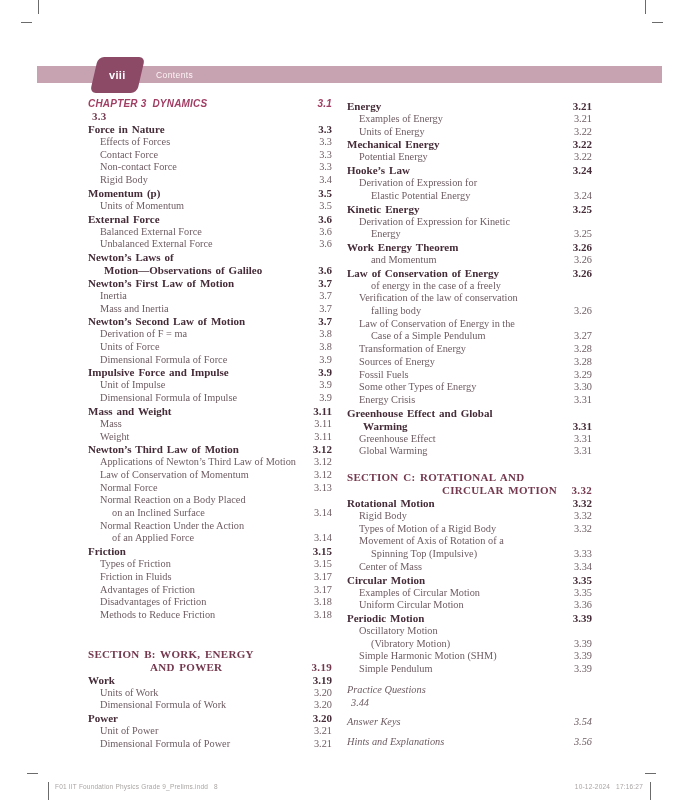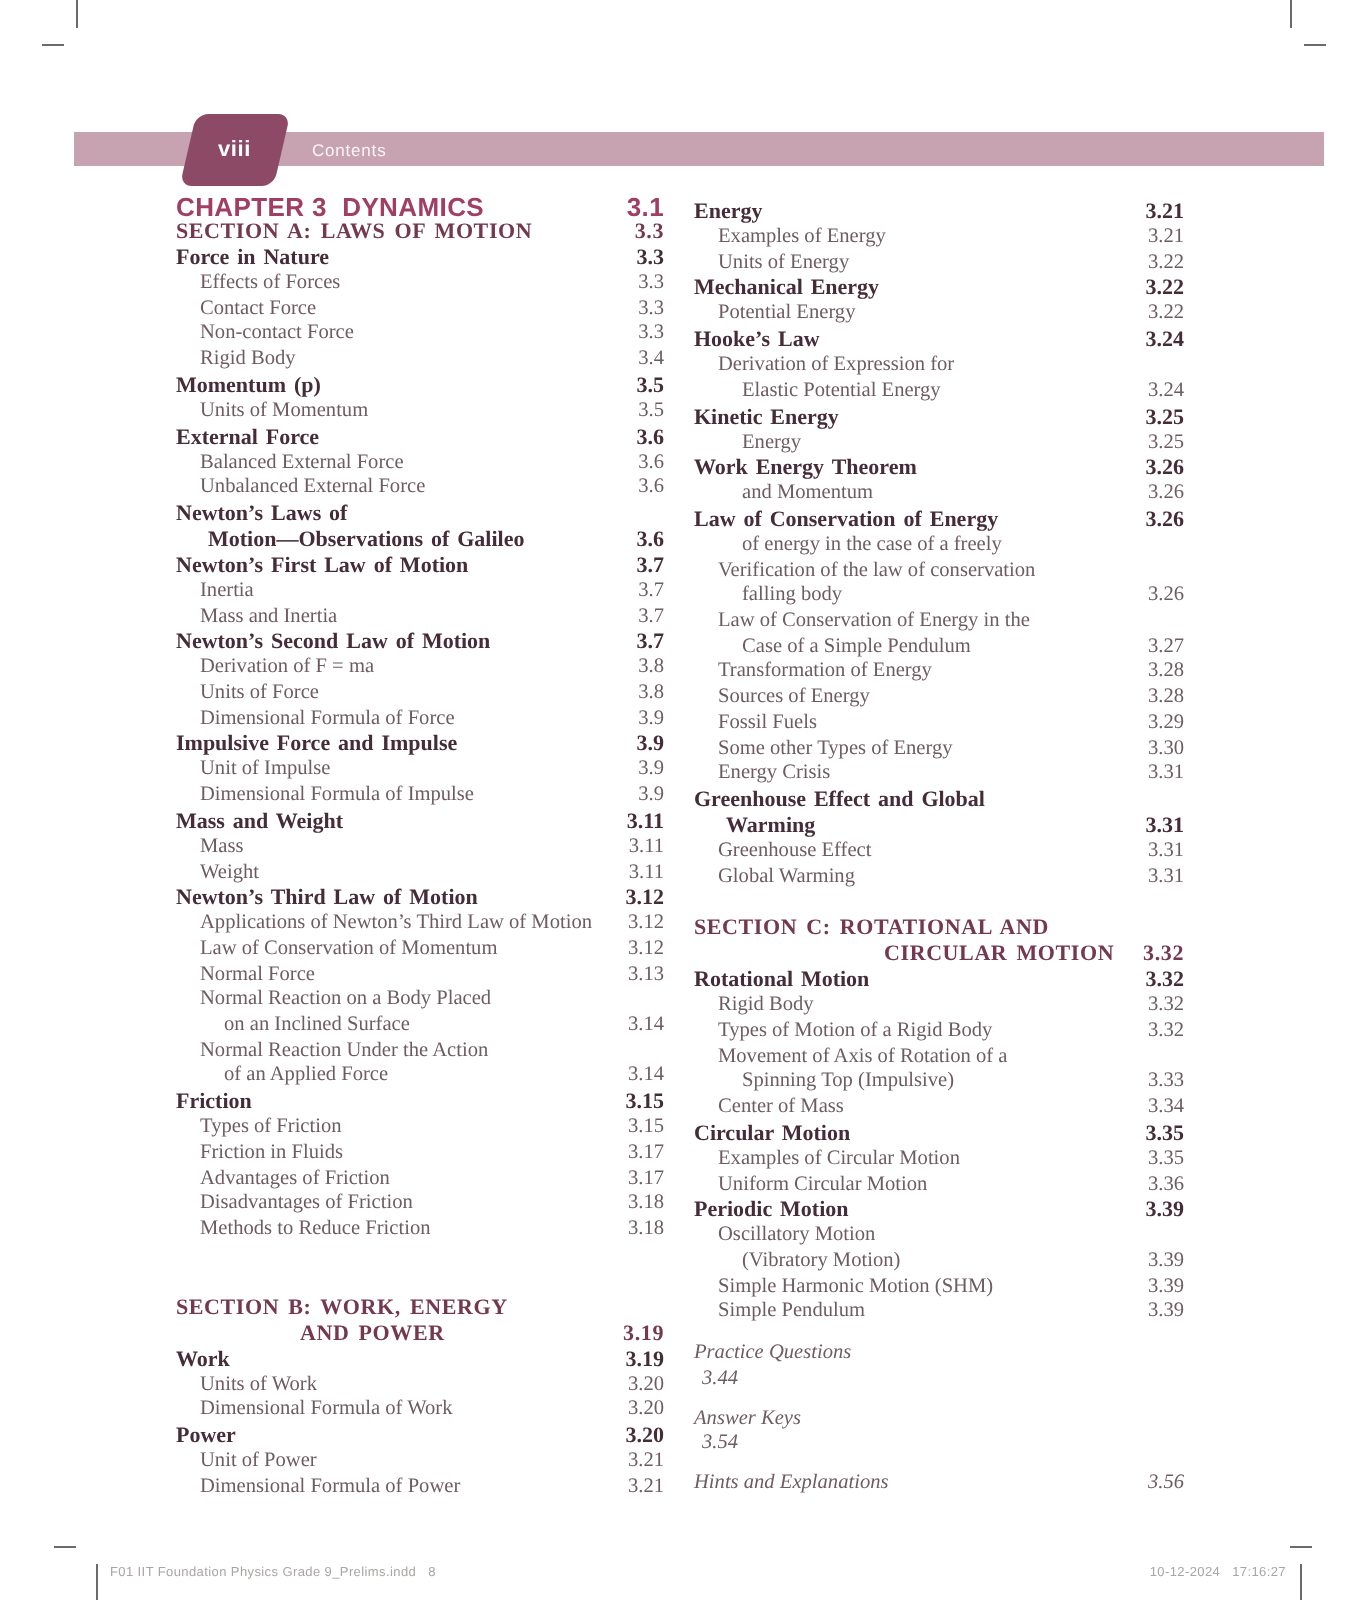--- a/index.html
+++ b/index.html
@@ -46,21 +46,21 @@
   .row{
     display:flex;justify-content:space-between;align-items:baseline;
     line-height:12.7px;color:#6e5c62;font-size:10.3px;
   }
   .row .lbl{white-space:pre;}
   .row .pg{padding-left:4px;}
 
   
   .row.c{
     font-family:"Liberation Sans",sans-serif;font-weight:bold;
-    color:#a13e63;font-size:13px;letter-spacing:.2px;line-height:13px;
+    color:#a13e63;font-size:10px;letter-spacing:.2px;line-height:13px;font-style:italic;
   }
   
   .row.se,.row.se2b,.row.se2c{
     font-weight:bold;color:#74394f;font-size:11px;
     letter-spacing:.3px;word-spacing:1.5px;line-height:13px;
   }
   .row.se2b .lbl{padding-left:62px;}
   .row.se2c .lbl{padding-left:95px;}
   
   .row.b,.row.b2{
@@ -102,21 +102,20 @@
     <span class="tab-txt">viii</span>
   </div>
   <div class="hdr-title">Contents</div>
 
   <div class="col col-left" id="col-left">
       <div class="row c">
         <span class="lbl">CHAPTER 3  DYNAMICS</span>
         <span class="pg">3.1</span>
       </div>
       <div class="row se">
-        <span class="lbl">SECTION A: LAWS OF MOTION</span>
         <span class="pg">3.3</span>
       </div>
       <div class="row b">
         <span class="lbl">Force in Nature</span>
         <span class="pg">3.3</span>
       </div>
       <div class="row s">
         <span class="lbl">Effects of Forces</span>
         <span class="pg">3.3</span>
       </div>
@@ -326,20 +325,23 @@
         <span class="lbl">Derivation of Expression for</span>
       </div>
       <div class="row s2">
         <span class="lbl">Elastic Potential Energy</span>
         <span class="pg">3.24</span>
       </div>
       <div class="row b">
         <span class="lbl">Kinetic Energy</span>
         <span class="pg">3.25</span>
       </div>
+      <div class="row s">
+        <span class="lbl">Derivation of Expression for Kinetic</span>
+      </div>
       <div class="row s2">
         <span class="lbl">Energy</span>
         <span class="pg">3.25</span>
       </div>
       <div class="row b">
         <span class="lbl">Work Energy Theorem</span>
         <span class="pg">3.26</span>
       </div>
       <div class="row s2">
         <span class="lbl">and Momentum</span>
@@ -459,21 +461,21 @@
         <span class="pg">3.39</span>
       </div>
       <div class="row s">
         <span class="lbl">Simple Pendulum</span>
         <span class="pg">3.39</span>
       </div>
       <div class="row i" style="margin-top: 8px; flex-direction: column;">
         <span class="lbl">Practice Questions</span>
         <span class="pg">3.44</span>
       </div>
-      <div class="row i" style="margin-top: 7px; flex-direction: column;">
+      <div class="row i" style="margin-top: 7px;">
         <span class="lbl">Answer Keys</span>
         <span class="pg">3.54</span>
       </div>
       <div class="row i" style="margin-top: 7px;">
         <span class="lbl">Hints and Explanations</span>
         <span class="pg">3.56</span>
       </div>
     </div>
 
   <div class="foot foot-left">F01 IIT Foundation Physics Grade 9_Prelims.indd   8</div>

